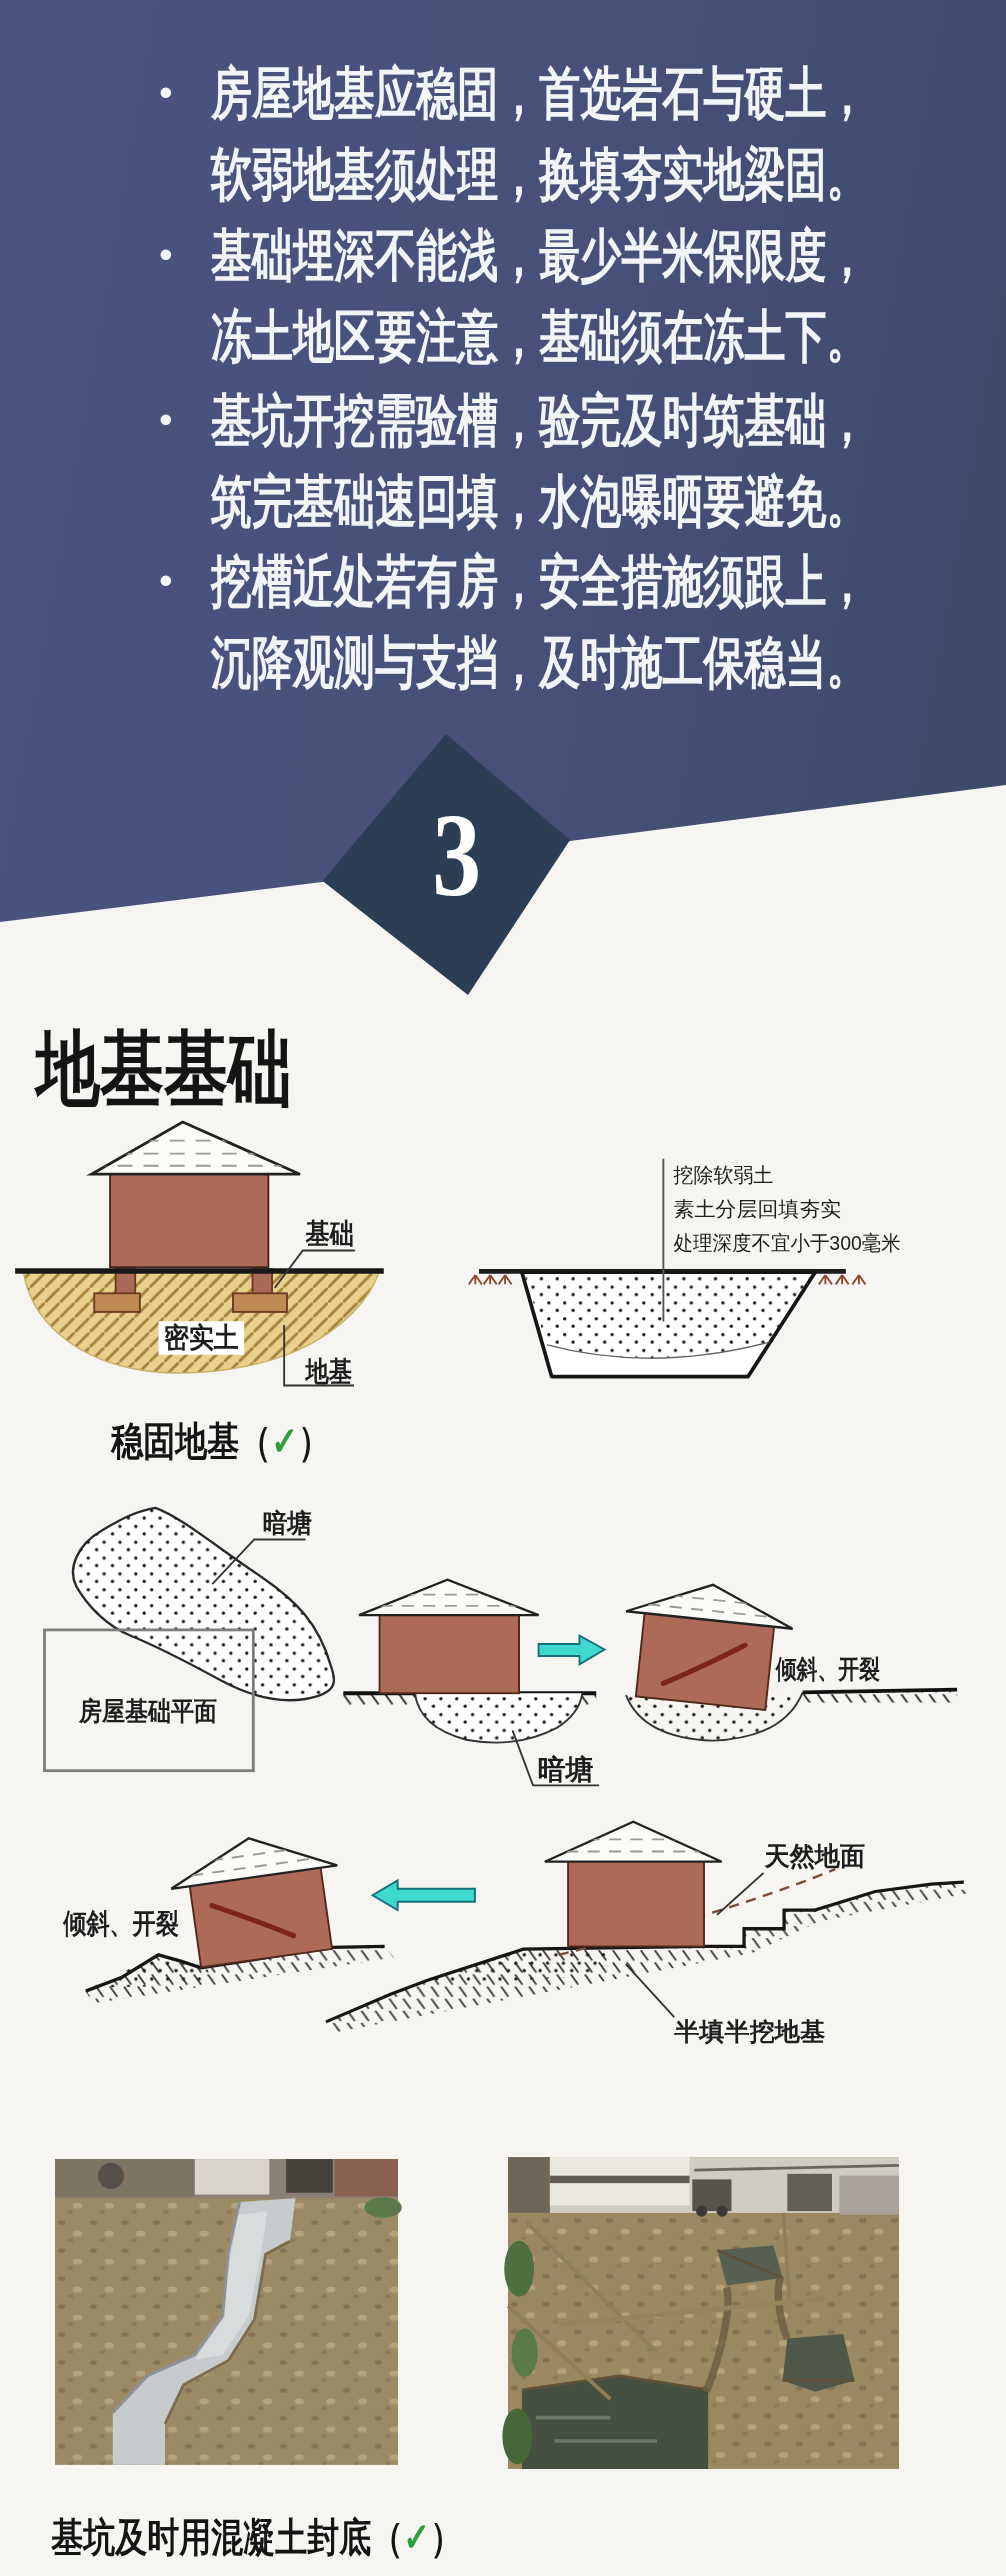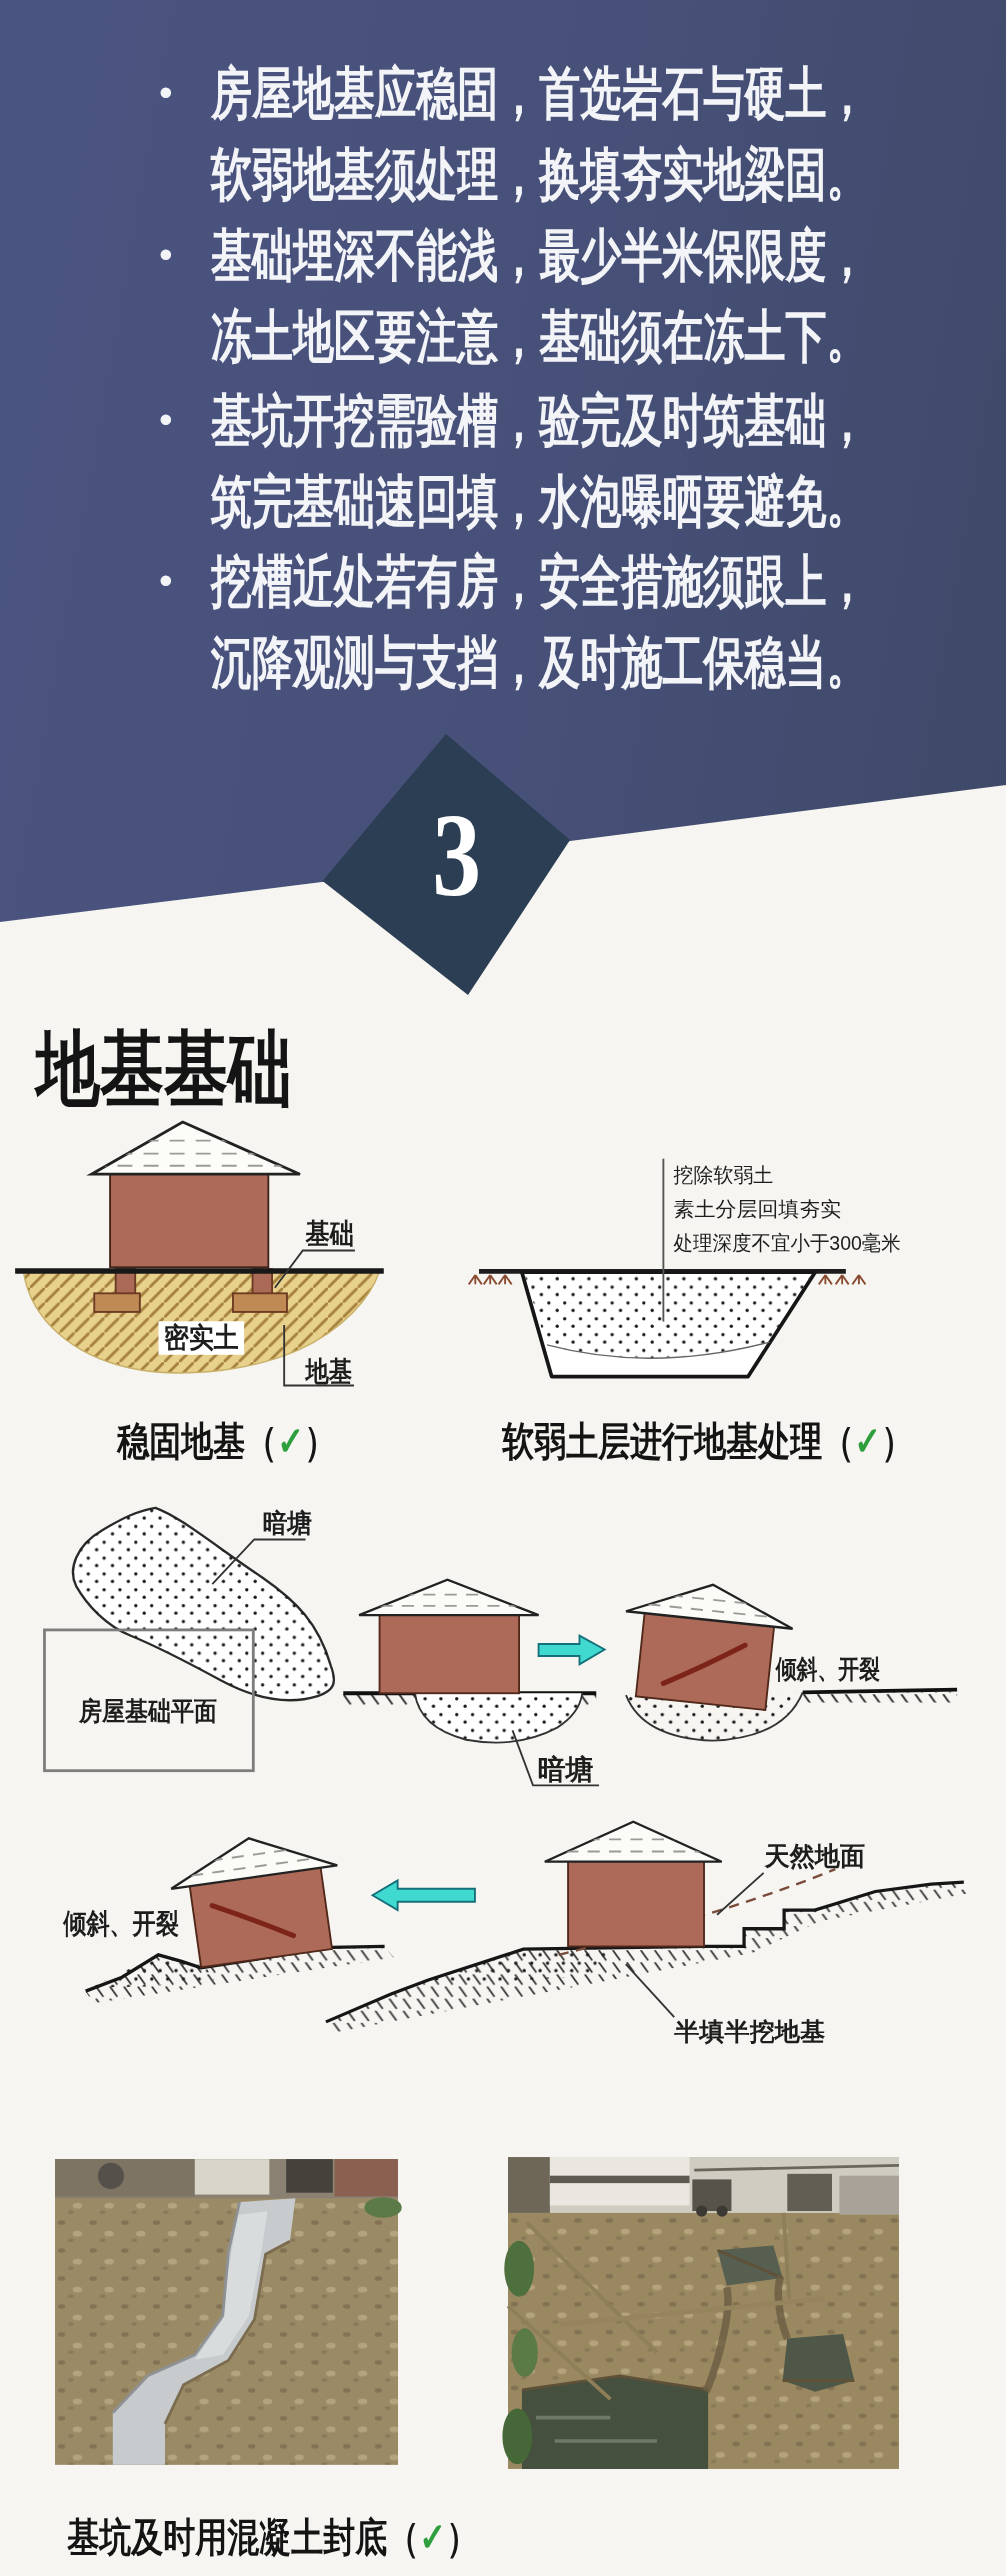--- a/index.html
+++ b/index.html
@@ -255,24 +255,21 @@
     <path d="M 213,252 C 230,210 240,160 235,140 M 300,195 C 290,170 288,140 293,128" fill="none" stroke="#6b5c42" stroke-width="8" opacity="0.8"></path>
     <ellipse cx="12" cy="120" rx="16" ry="30" fill="#4e6f3e"></ellipse>
     <ellipse cx="18" cy="210" rx="14" ry="26" fill="#5a7a46"></ellipse>
     <ellipse cx="10" cy="300" rx="16" ry="30" fill="#466838"></ellipse>
     <line x1="20" y1="70" x2="160" y2="210" stroke="#8f7f58" stroke-width="4"></line>
     <line x1="0" y1="160" x2="110" y2="260" stroke="#8f7f58" stroke-width="4"></line>
     <line x1="55" y1="180" x2="340" y2="152" stroke="#96855c" stroke-width="5"></line>
     <line x1="296" y1="60" x2="302" y2="152" stroke="#8f7f58" stroke-width="4"></line>
   </svg>
 
-  <div class="caption" style="left:8px;top:1414px;width:438px">
+  <div class="caption" style="left:2px;top:1414px;width:438px">
     <span class="inner"><span>稳固地基（</span><span class="mark-ok">✓</span><span>）</span></span>
   </div>
-  <div class="caption" style="left:438px;top:1414px;width:540px">
-    <span class="inner"><span>软弱土层进行地基处理（</span><span class="mark-ok">✓</span><span>）</span></span>
-  </div>
-  <div class="caption" style="left:16px;top:2510px;width:473px">
+  <div class="caption" style="left:0;top:2510px;width:473px">
     <span class="inner"><span>基坑及时用混凝土封底（</span><span class="mark-ok">✓</span><span>）</span></span>
   </div>
 
 </div>
 
 
 </body></html>

